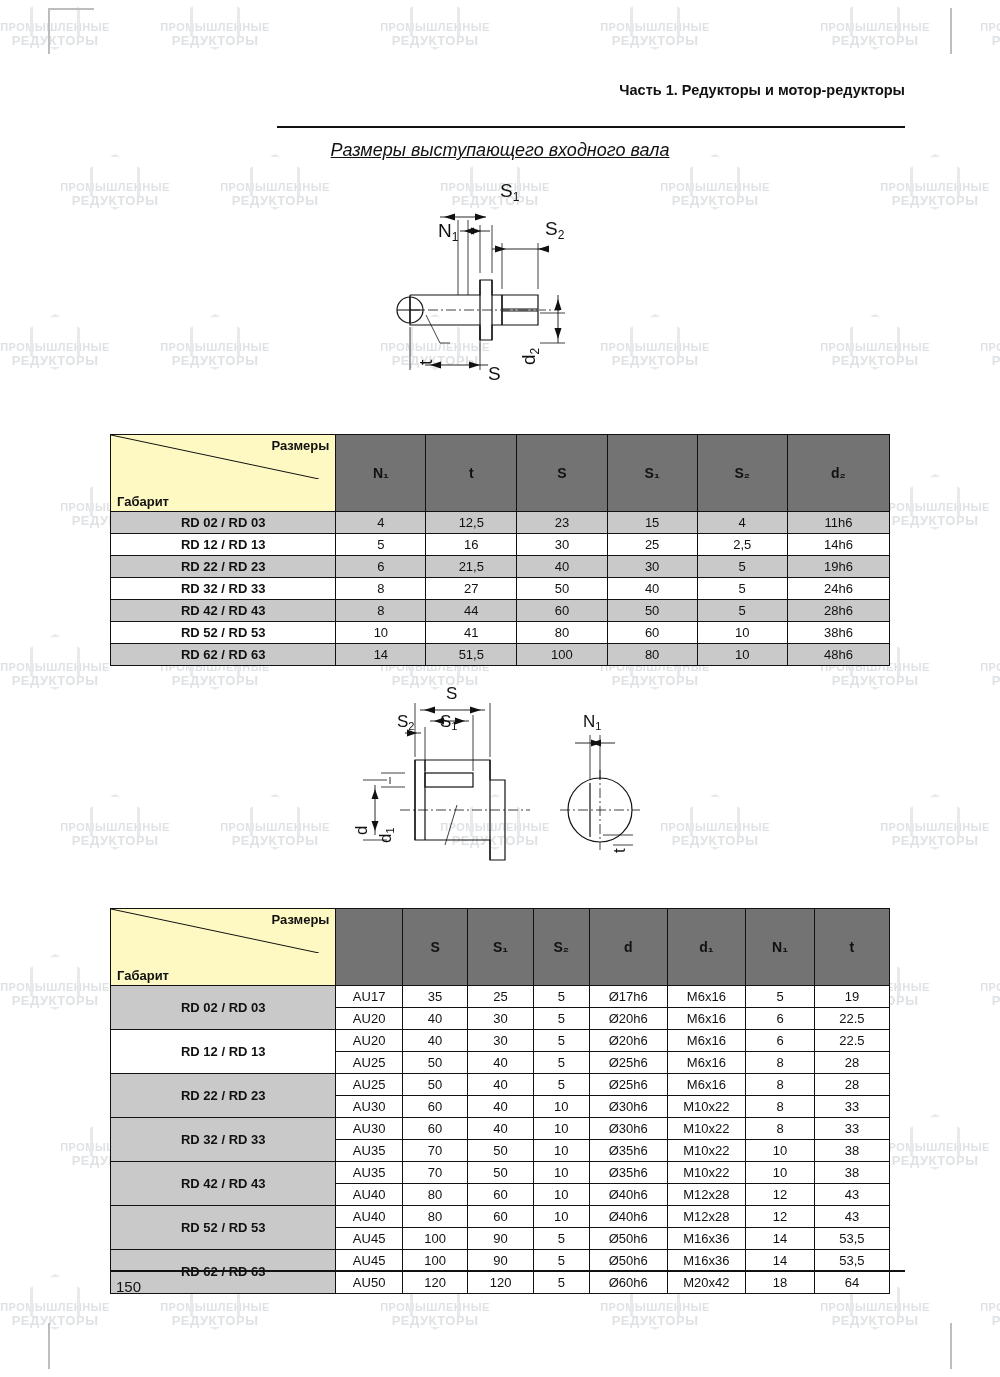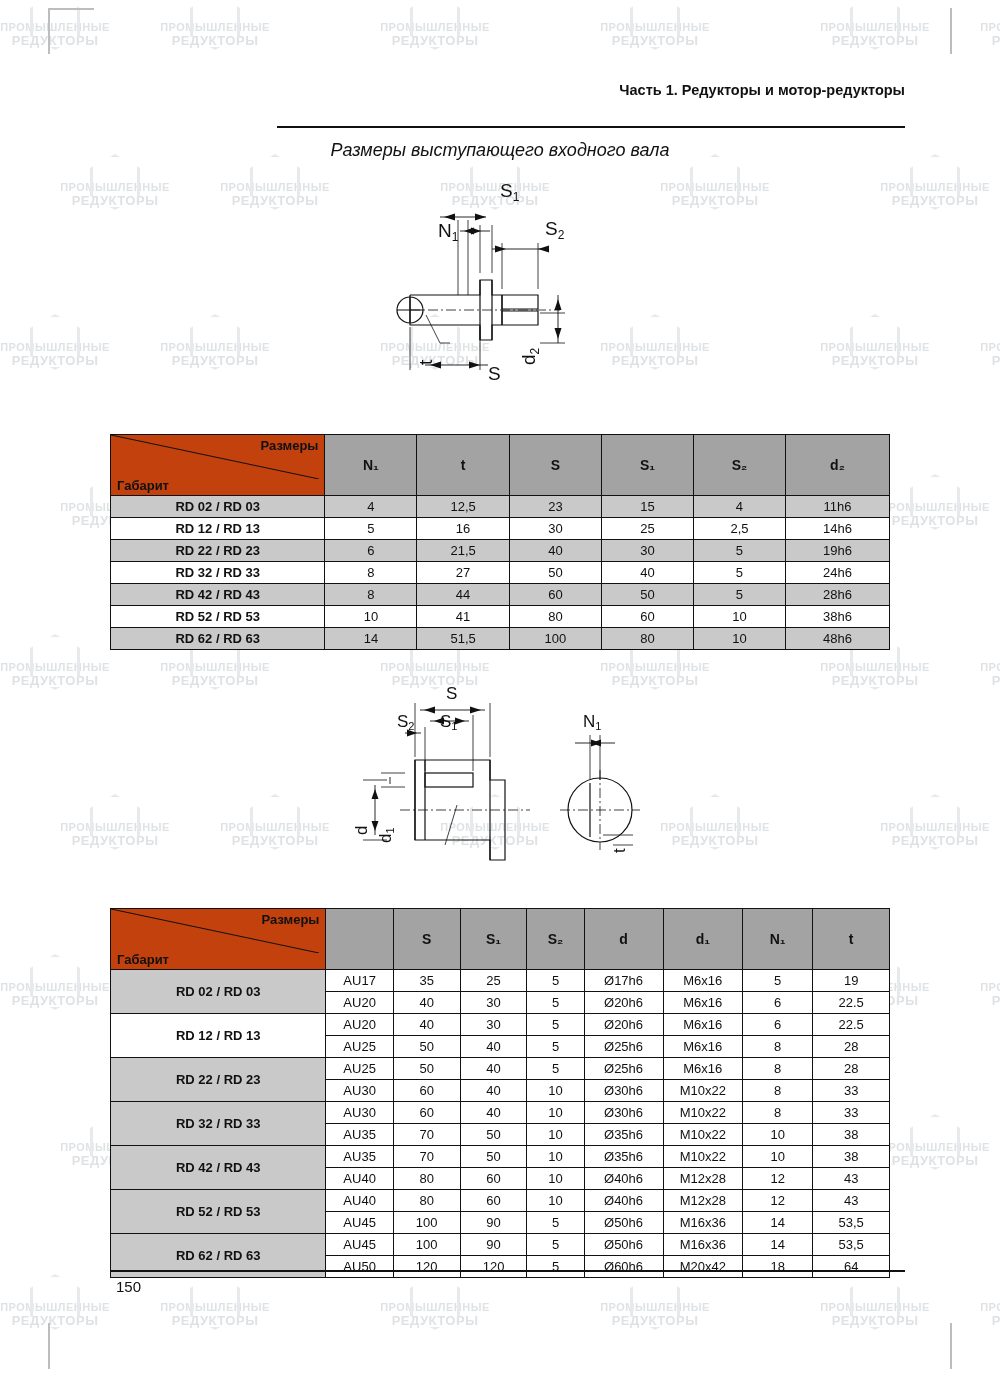--- a/index.html
+++ b/index.html
@@ -21,33 +21,33 @@
       clip-path:polygon(50% 0%,100% 25%,100% 75%,50% 100%,0% 75%,0% 25%);}
   
   .crop{position:absolute;background:#bdbdbd;}
   
   #content{position:absolute;inset:0;z-index:2;}
   .hdr{position:absolute;right:95px;text-align:right;}
   .hdr1{top:82px;font-weight:bold;font-size:14.5px;color:#111;}
   .hdr2{top:104px;font-style:italic;font-size:13px;color:#222;}
   .hdr-rule{position:absolute;left:277px;right:95px;top:126px;height:2px;background:#111;}
   .sect-title{position:absolute;width:100%;text-align:center;font-style:italic;
-      font-size:18px;color:#111;}
+      font-size:18px;color:#111;text-decoration:underline;}
   .footer-rule{position:absolute;left:110px;right:95px;top:1270px;height:2px;background:#111;}
   .pgnum{position:absolute;left:116px;top:1278px;font-size:15px;color:#111;}
   .foot-note{position:absolute;left:0;right:0;top:1279px;text-align:center;font-size:13.5px;color:#222;}
   .foot-url{position:absolute;left:0;right:0;top:1308px;text-align:center;font-size:12.5px;color:#777;}
   
   table{position:absolute;border-collapse:collapse;font-size:13px;}
   table td,table th{border:1px solid #111;text-align:center;padding:0;height:21px;
        font-weight:normal;color:#111;}
   .grey{background:#c9c9c9;}
   .white{background:#ffffff;}
-  .hdrcell{background:#a3a3a3;font-weight:bold;}
-  .corner{position:relative;background:#c2410c;width:208px;height:44px;padding:8px;}
+  .hdrcell{background:#737373;font-weight:bold;}
+  .corner{position:relative;background:#fef9c3;width:208px;height:44px;padding:16px;}
   .corner .razm{position:absolute;right:6px;top:3px;font-weight:bold;font-size:13px;}
   .corner .gab{position:absolute;left:6px;bottom:2px;font-weight:bold;font-size:13px;}
   .corner svg{position:absolute;left:0;top:0;}
   .sz{font-weight:bold;font-size:14px;}
   .lbl{font-weight:bold;}
   
   .draw{position:absolute;}
   .draw text{font-family:"Liberation Sans",sans-serif;}
 </style>
 </head>

